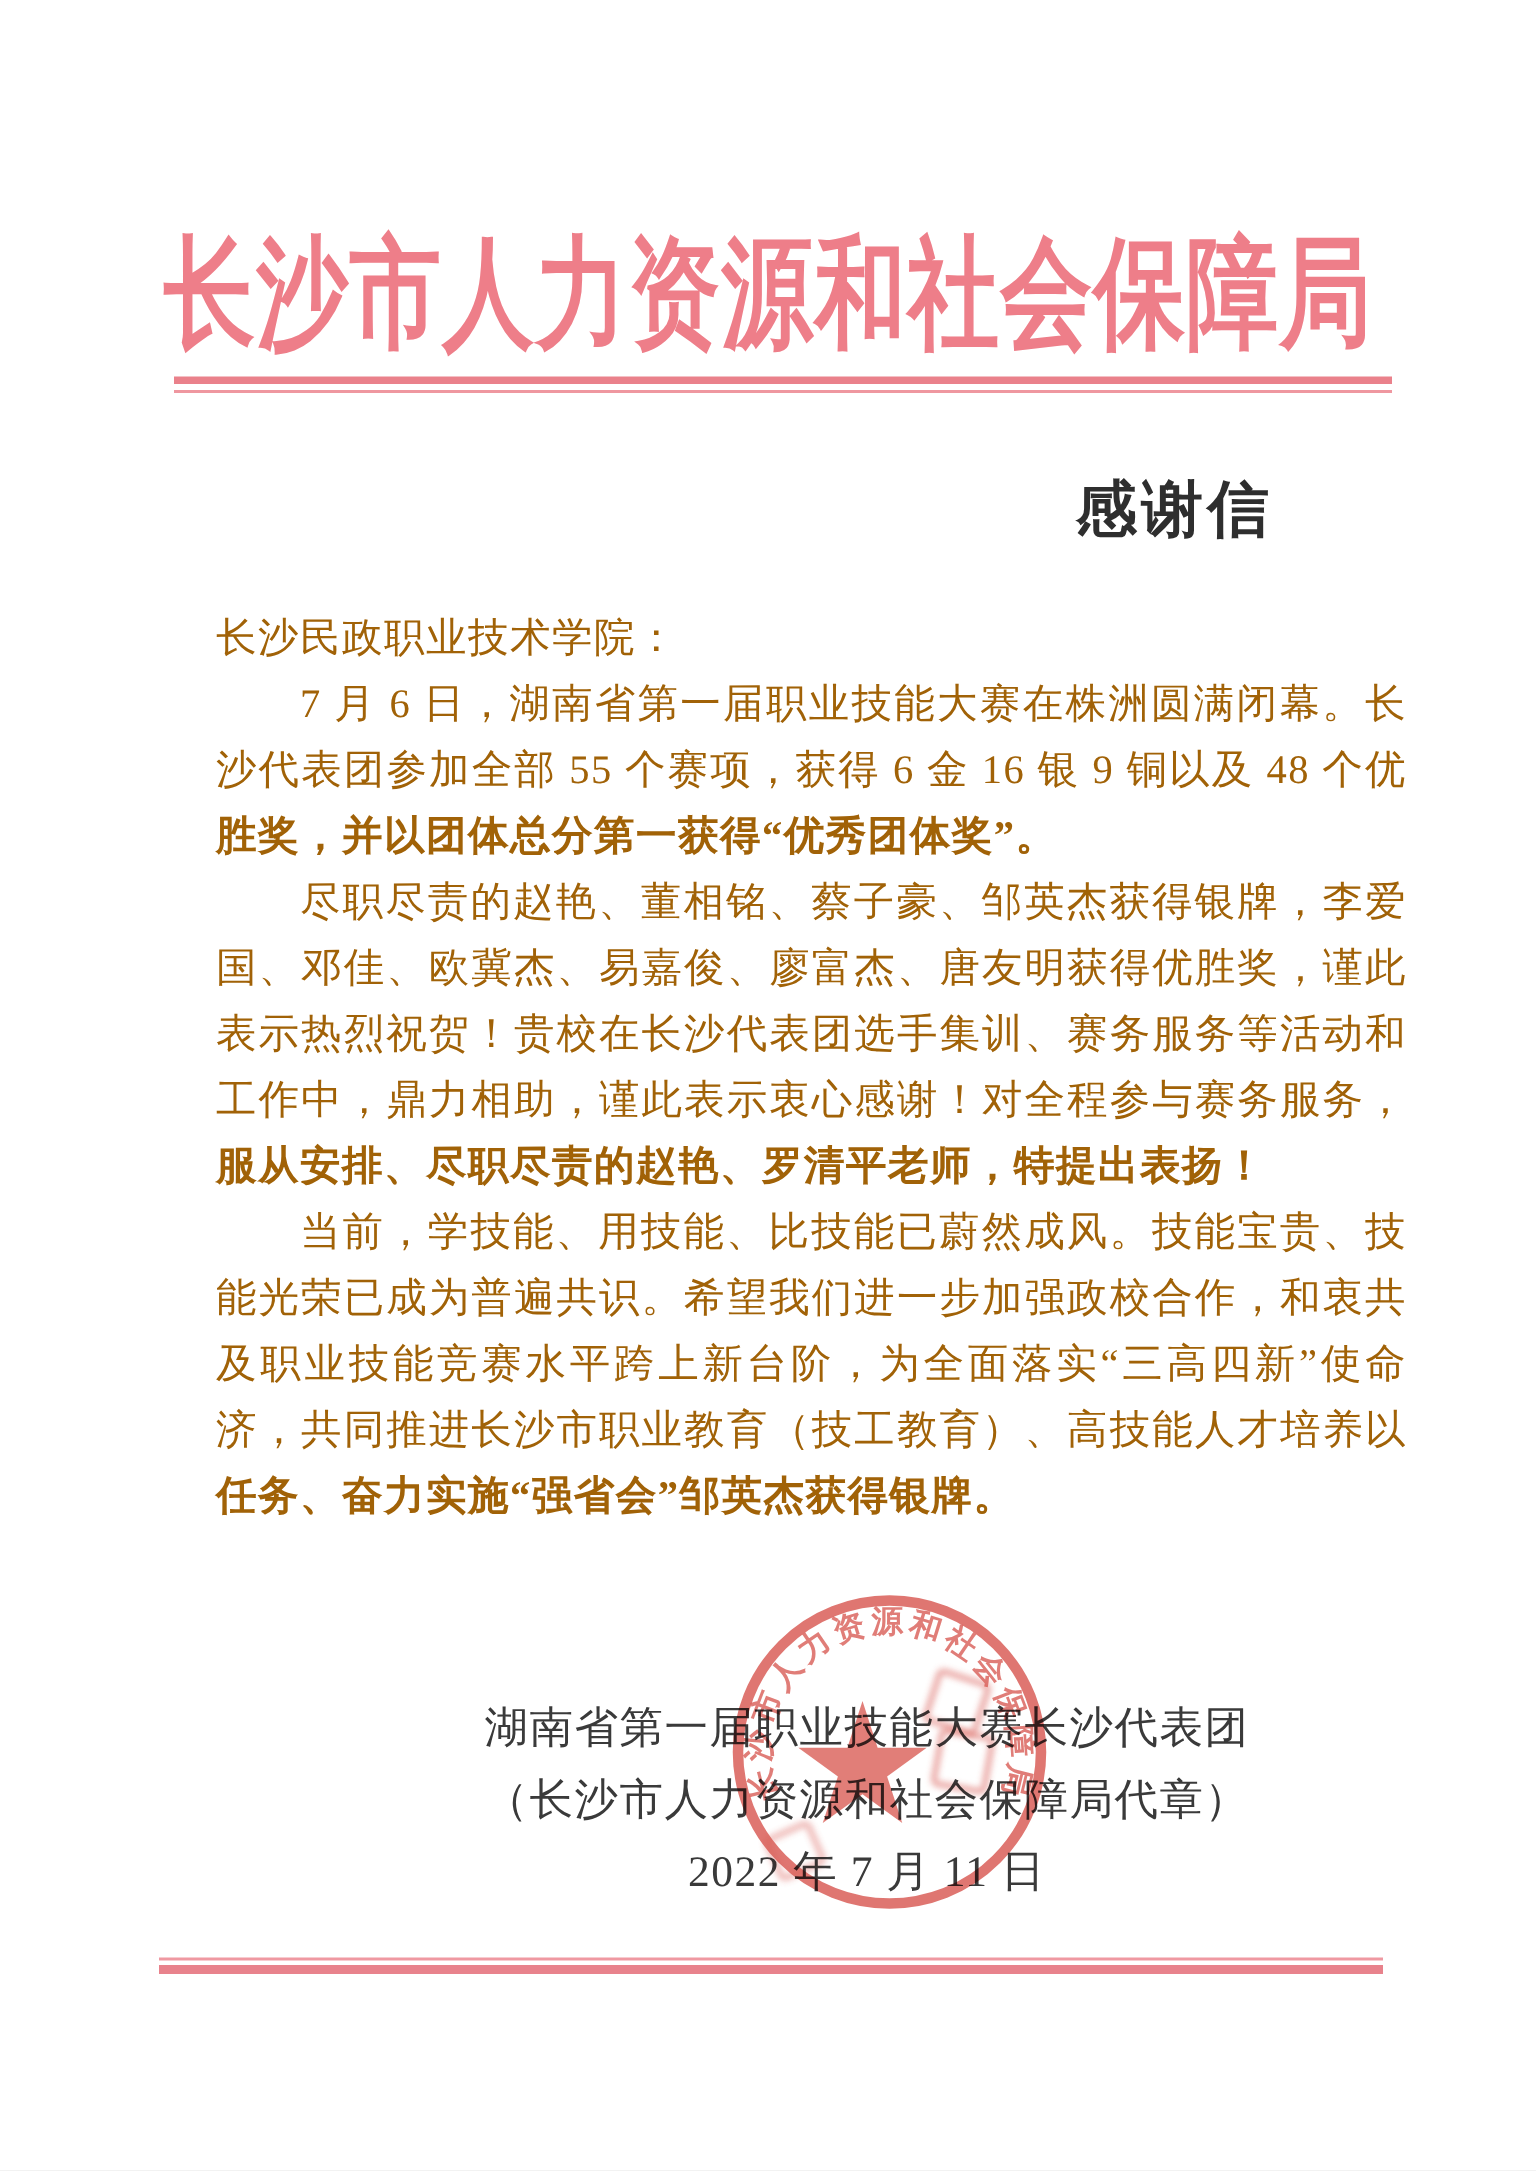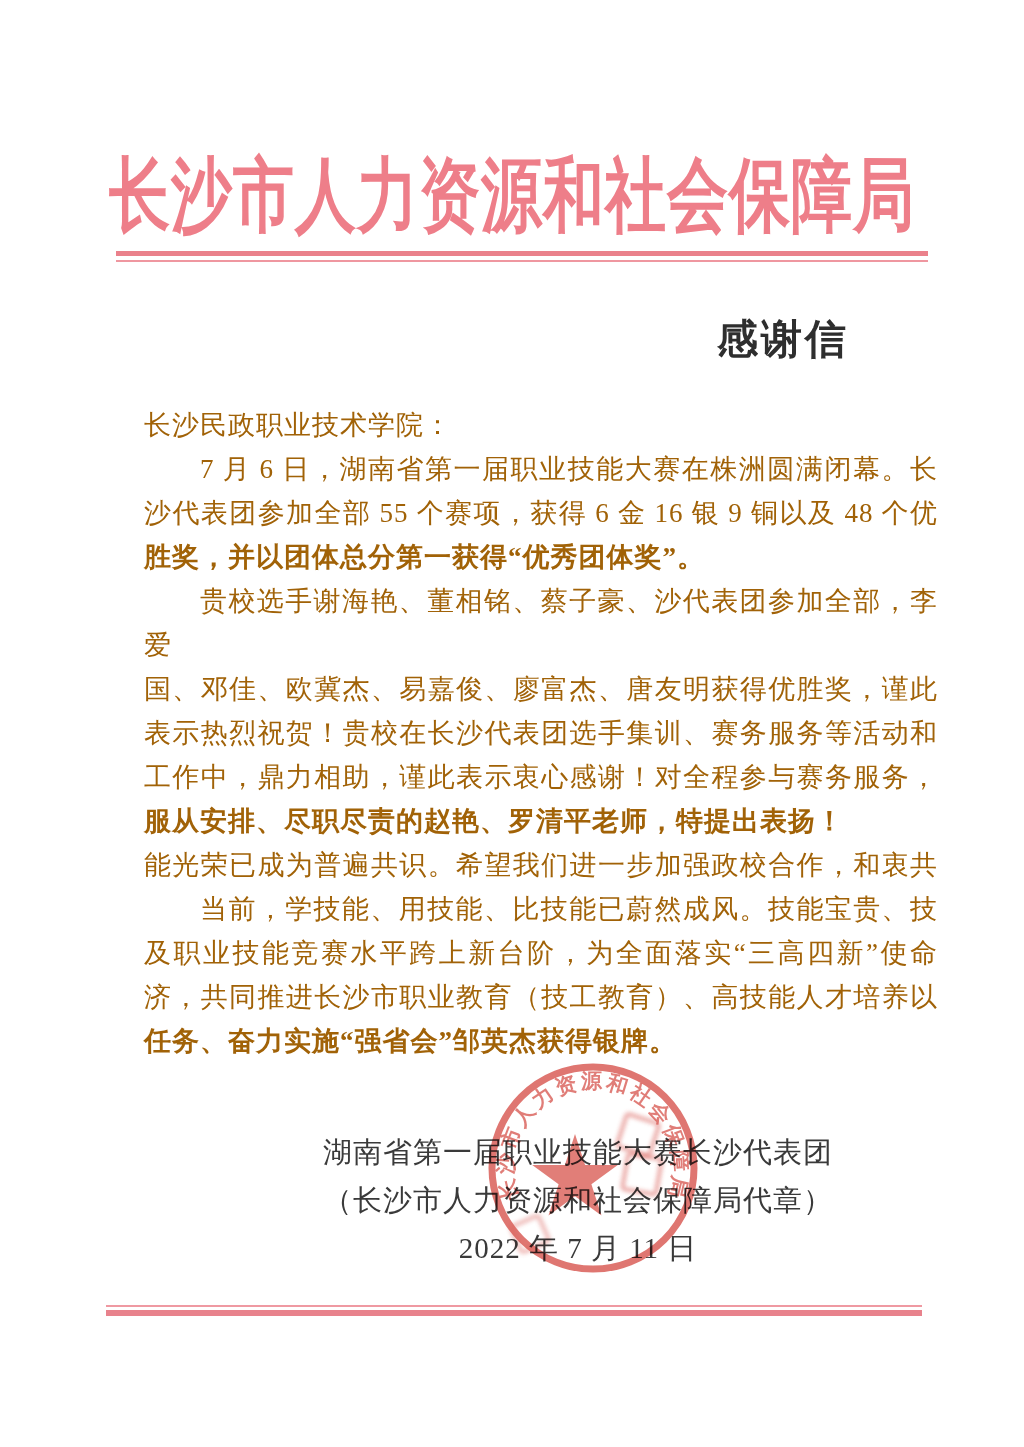--- a/index.html
+++ b/index.html
@@ -88,28 +88,28 @@
 
   <div class="letter-title">感谢信</div>
 
   <div class="body-text">
     <div class="line salutation">长沙民政职业技术学院：</div>
 
     <div class="line first">7 月 6 日，湖南省第一届职业技能大赛在株洲圆满闭幕。长</div>
     <div class="line">沙代表团参加全部 55 个赛项，获得 6 金 16 银 9 铜以及 48 个优</div>
     <div class="line end">胜奖，并以团体总分第一获得“优秀团体奖”。</div>
 
-    <div class="line first">贵校选手谢海艳、董相铭、蔡子豪、沙代表团参加全部，李爱</div>
+    <div class="line first">尽职尽责的赵艳、董相铭、蔡子豪、邹英杰获得银牌，李爱</div>
     <div class="line">国、邓佳、欧冀杰、易嘉俊、廖富杰、唐友明获得优胜奖，谨此</div>
     <div class="line">表示热烈祝贺！贵校在长沙代表团选手集训、赛务服务等活动和</div>
     <div class="line">工作中，鼎力相助，谨此表示衷心感谢！对全程参与赛务服务，</div>
     <div class="line end">服从安排、尽职尽责的赵艳、罗清平老师，特提出表扬！</div>
 
+    <div class="line first">当前，学技能、用技能、比技能已蔚然成风。技能宝贵、技</div>
     <div class="line">能光荣已成为普遍共识。希望我们进一步加强政校合作，和衷共</div>
-    <div class="line first">当前，学技能、用技能、比技能已蔚然成风。技能宝贵、技</div>
     <div class="line">及职业技能竞赛水平跨上新台阶，为全面落实“三高四新”使命</div>
     <div class="line">济，共同推进长沙市职业教育（技工教育）、高技能人才培养以</div>
     <div class="line end">任务、奋力实施“强省会”邹英杰获得银牌。</div>
   </div>
 
   <div class="signature">
     <div>湖南省第一届职业技能大赛长沙代表团</div>
     <div>（长沙市人力资源和社会保障局代章）</div>
     <div>2022 年 7 月 11 日</div>
   </div>

